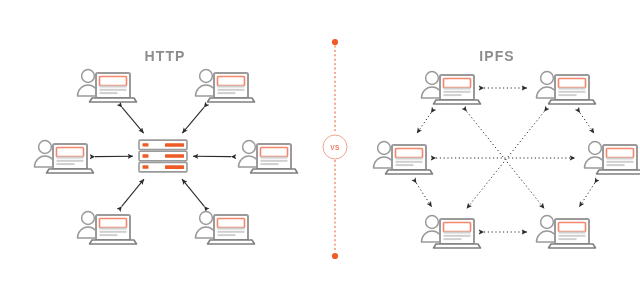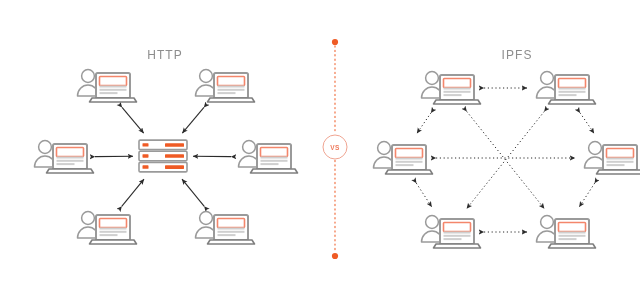--- a/index.html
+++ b/index.html
@@ -3,26 +3,26 @@
 <meta charset="utf-8">
 <style>
   html,body{margin:0;padding:0;}
   body{
     width:640px;height:285px;background:#ffffff;
     font-family:"Liberation Sans",sans-serif;
     overflow:hidden;position:relative;
   }
   #stage{position:absolute;inset:0;width:640px;height:285px;}
   .label{
-    position:absolute;font-size:12px;letter-spacing:1.1px;
-    color:#8d8d8d;font-weight:400;text-transform:uppercase;
+    position:absolute;font-size:14px;letter-spacing:1.1px;
+    color:#8d8d8d;font-weight:700;text-transform:uppercase;
     white-space:nowrap;transform:translateX(-50%);
   }
   #http-label{left:165px;top:48px;}
-  #ipfs-label{left:497px;top:48px;margin-left:20px;}
+  #ipfs-label{left:497px;top:48px;}
   .vs-badge{
     position:absolute;left:335px;top:147px;
     width:23px;height:23px;border-radius:50%;
     border:1.1px solid #f0a592;background:#ffffff;
     transform:translate(-50%,-50%);
     display:flex;align-items:center;justify-content:center;
     font-size:6.5px;font-weight:700;color:#ef7a5c;letter-spacing:.4px;
   }
   svg{display:block;position:absolute;left:0;top:0;}
 </style>

